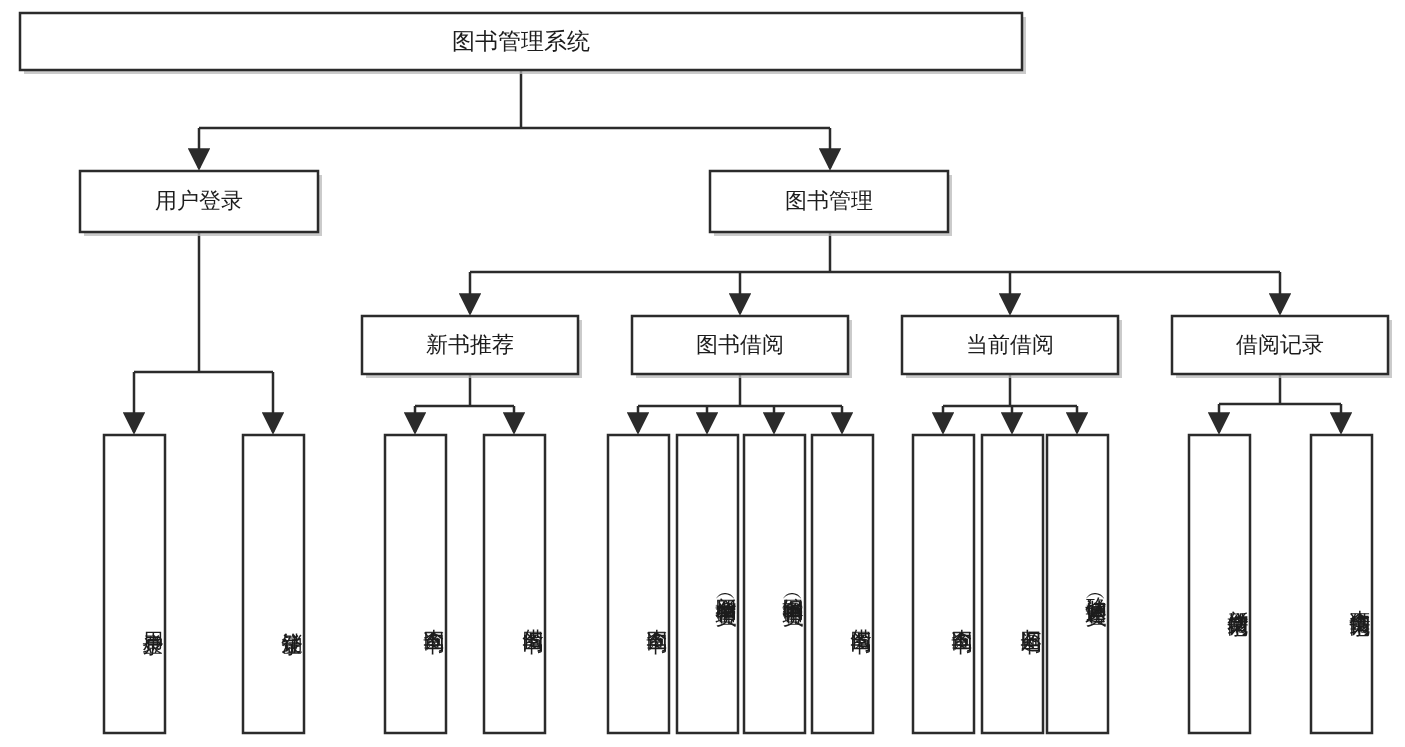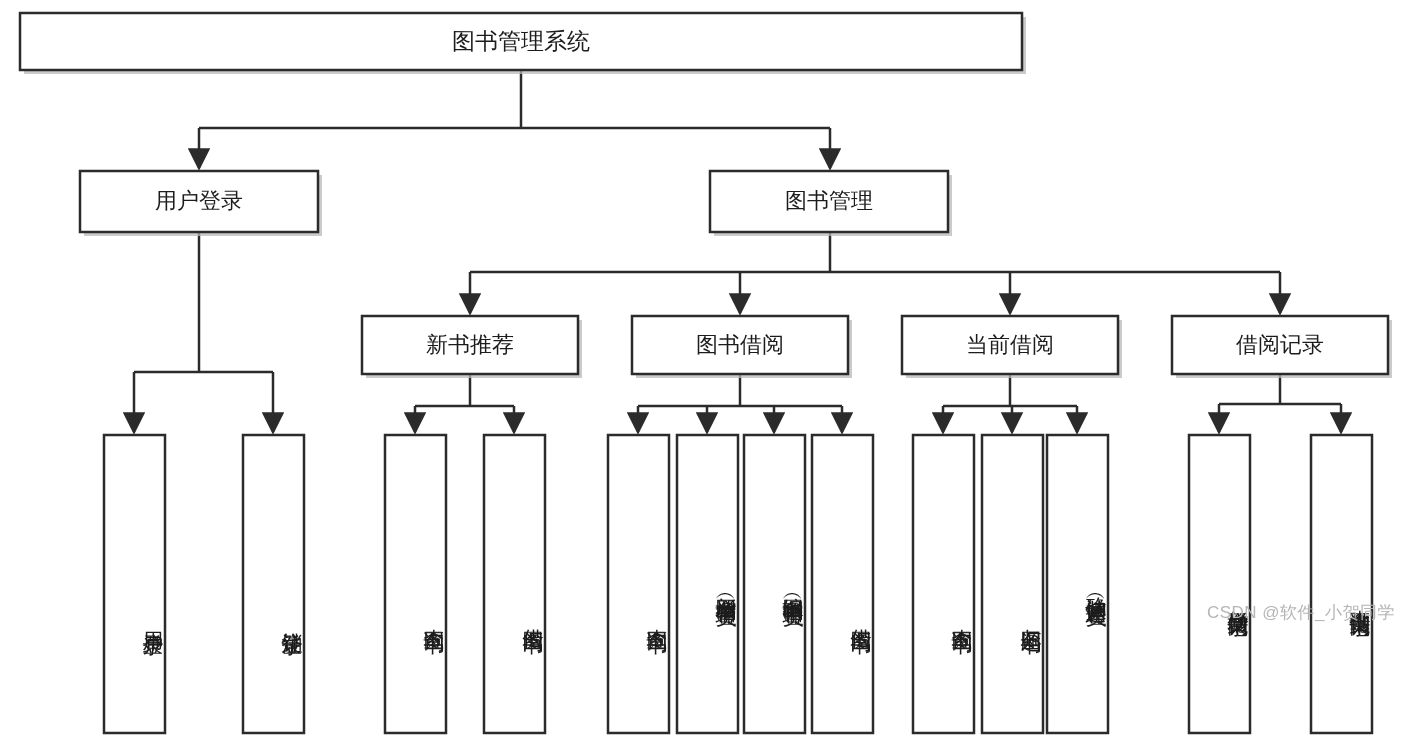--- a/index.html
+++ b/index.html
@@ -215,14 +215,13 @@
   <div class="leaf-label" style="left:608px; top:500px; width:61px; height:230px;">查询图书</div>
   <div class="leaf-label" style="left:677px; top:443px; width:61px; height:288px;">新增图书（管理员）</div>
   <div class="leaf-label" style="left:744px; top:443px; width:61px; height:288px;">编辑图书（管理员）</div>
   <div class="leaf-label" style="left:812px; top:500px; width:61px; height:230px;">借阅图书</div>
   <div class="leaf-label" style="left:913px; top:500px; width:61px; height:230px;">查询图书</div>
   <div class="leaf-label" style="left:982px; top:500px; width:61px; height:230px;">归还图书</div>
   <div class="leaf-label" style="left:1047px; top:443px; width:61px; height:288px;">确认归还（管理员）</div>
   <div class="leaf-label" style="left:1189px; top:465px; width:61px; height:265px;">新增借阅记录</div>
   <div class="leaf-label" style="left:1311px; top:465px; width:61px; height:265px;">查询借阅记录</div>
 
-  <div class="watermark">CSDN @软件_小贺同学</div>
 </div>
 
 </body></html>

